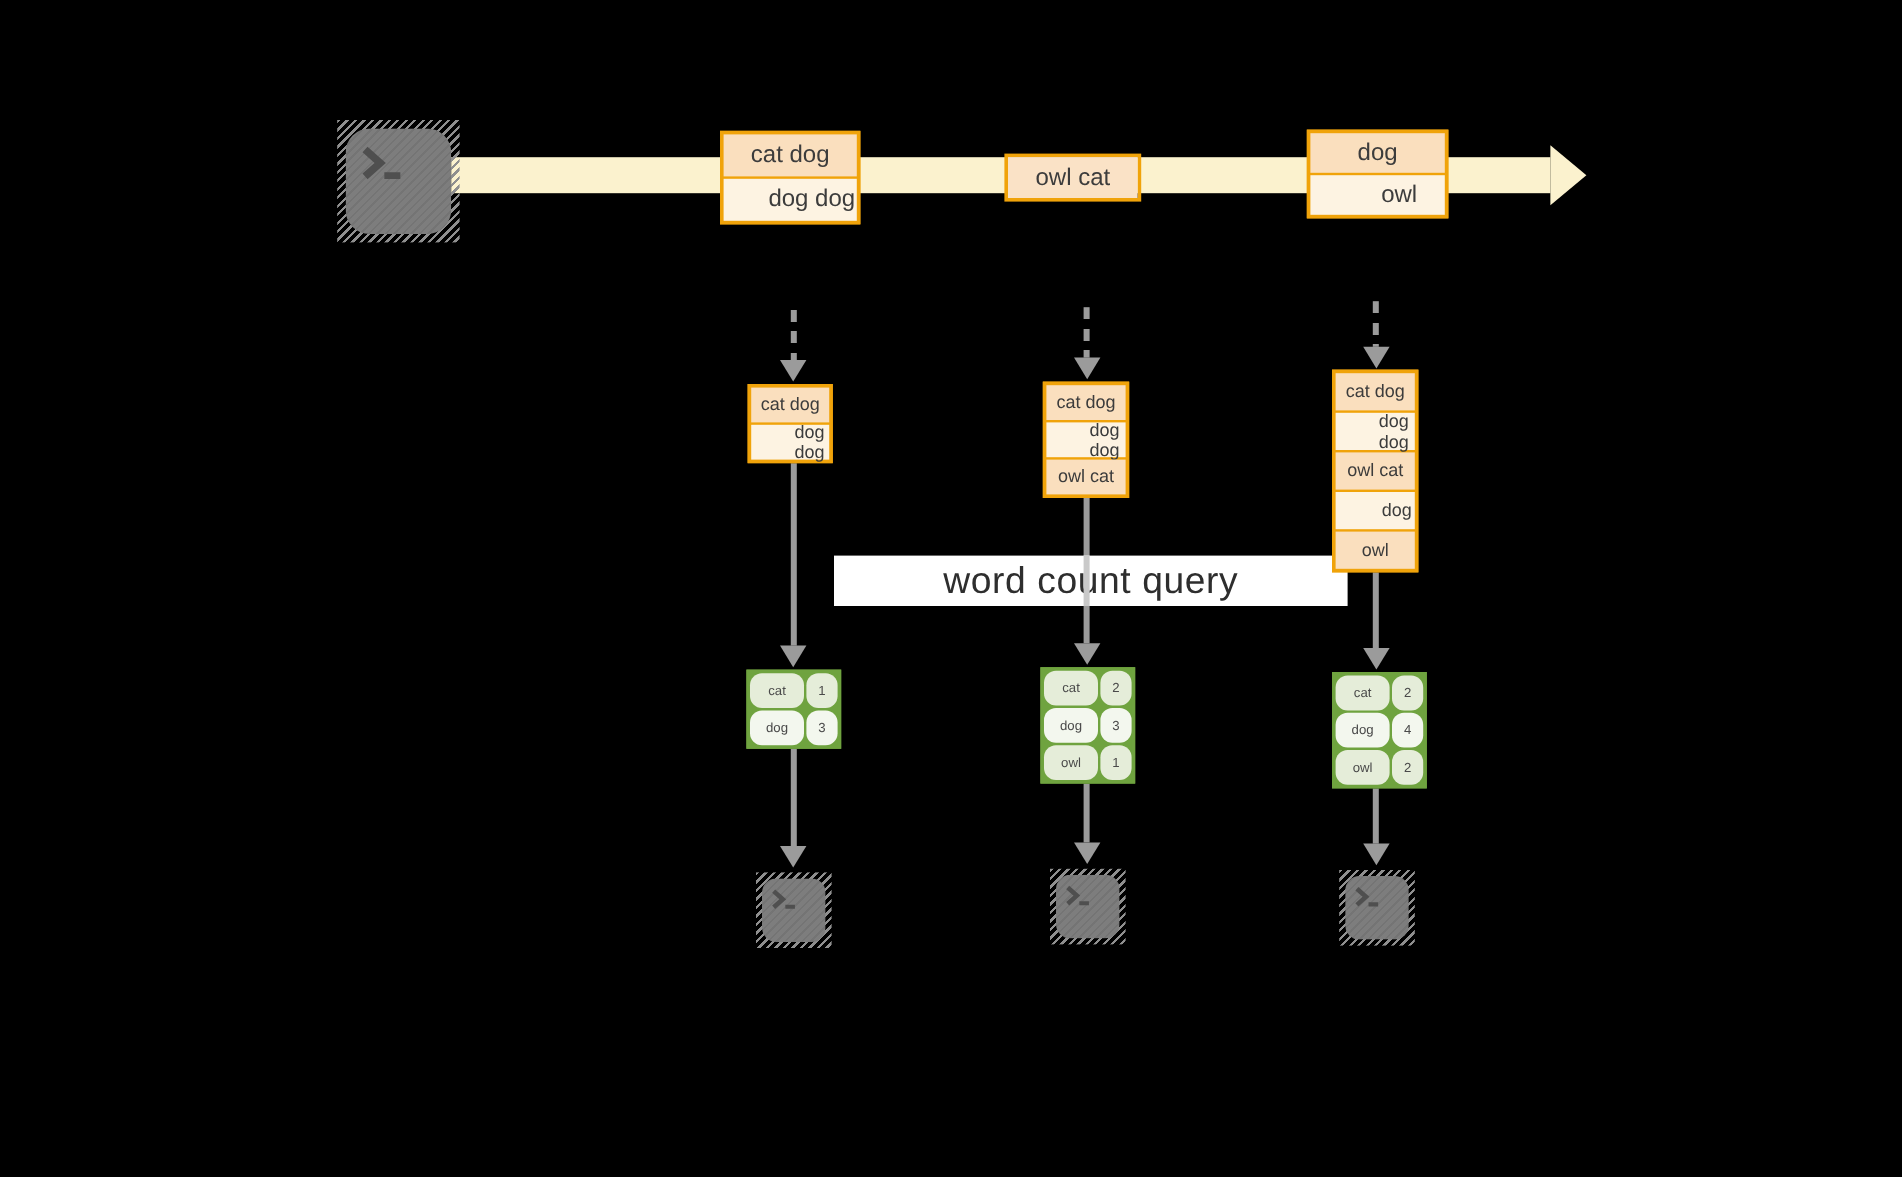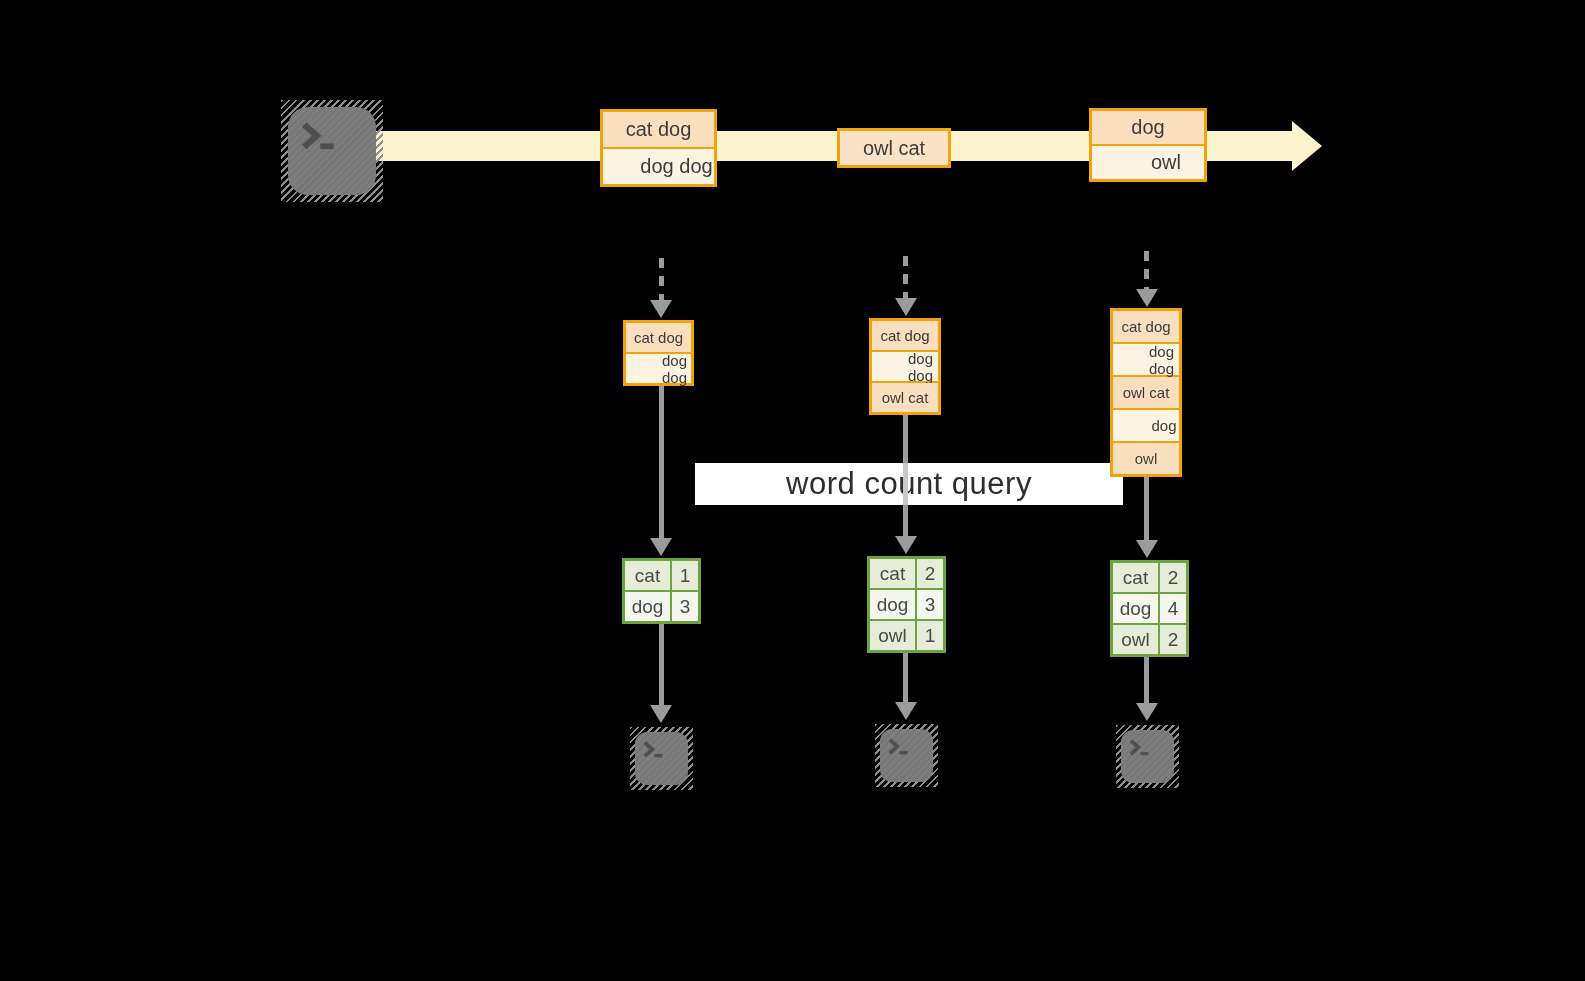--- a/index.html
+++ b/index.html
@@ -38,21 +38,21 @@
   .vline.dashed{background:repeating-linear-gradient(180deg,#9B9B9B 0 10px,rgba(0,0,0,0) 10px 18px);}
   .vhead{position:absolute;width:0;height:0;border-left:11px solid transparent;border-right:11px solid transparent;border-top:18px solid #9B9B9B;z-index:4;}
   
   .band{position:absolute;left:695px;top:463px;width:428px;height:42px;background:#FFFFFF;z-index:5;
     display:flex;align-items:center;justify-content:center;}
   .band span{font-size:31px;color:#2E2E2E;letter-spacing:.5px;}
   .band-line{position:absolute;left:903px;top:463px;width:5px;height:42px;background:#C9C9C9;z-index:6;}
   
   .green-table{position:absolute;border:3px solid #6FA33F;background:#6FA33F;display:grid;
     grid-template-columns:45px 26px;gap:2px;z-index:7;}
-  .green-table .g-cell{display:flex;align-items:center;justify-content:center;height:29px;font-size:19px;color:#4A4A4A;}
+  .green-table .g-cell{display:flex;align-items:center;justify-content:center;height:29px;font-size:11px;color:#4A4A4A;border-radius:10px;}
   .g-a{background:#E5EDD9;}
   .g-b{background:#F3F7EE;}
 </style>
 </head>
 <body>
 
 <div class="canvas">
 
   <div class="term" style="left:281px;top:100px;width:102px;height:102px;z-index:3;">
     <div class="term-body">

